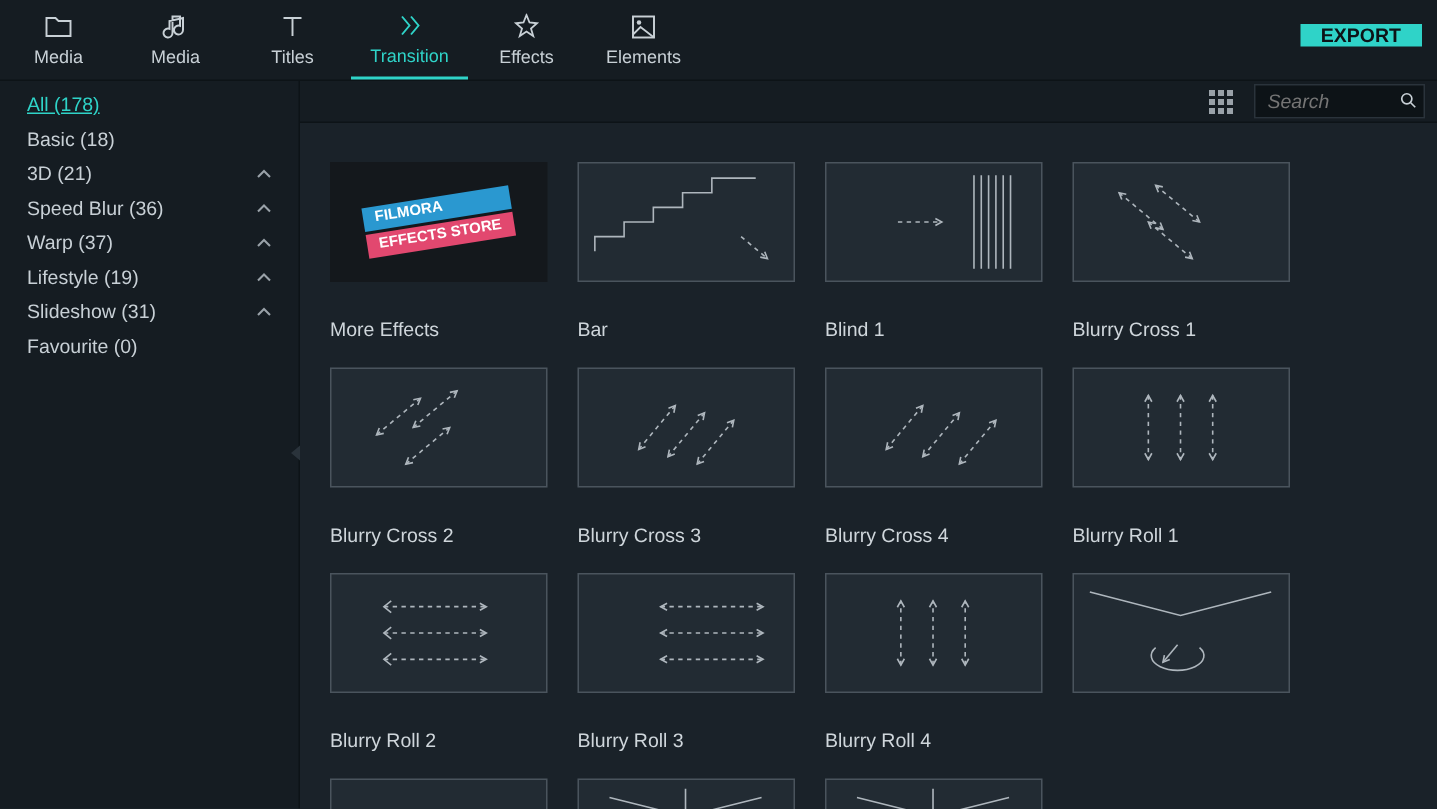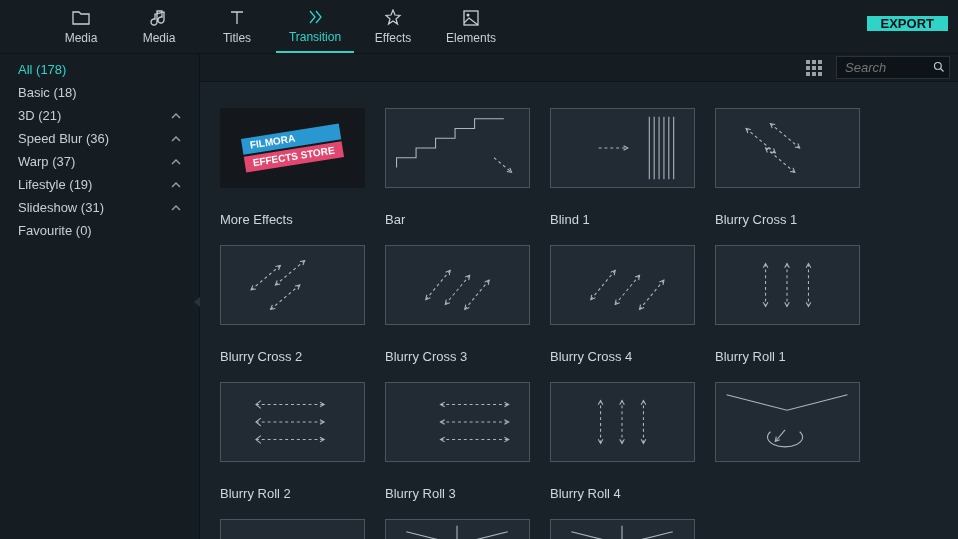--- a/index.html
+++ b/index.html
@@ -1,27 +1,27 @@
 <!DOCTYPE html>
 <html><head>
 <meta charset="utf-8">
 <style>
 * { margin:0; padding:0; box-sizing:border-box; font-family:"Segoe UI",Arial,sans-serif; }
 body { background:#1a2229; color:#c8d0d6; width:958px; height:539px; overflow:hidden; font-size:13px; }
 .topbar { height:54px; background:#151c22; display:flex; align-items:center; border-bottom:1px solid #0d1317; position:relative; }
-.toptabs { display:flex; height:100%;padding-left:42px; }
+.toptabs { display:flex; height:100%; }
 .toptab { display:flex; flex-direction:column; align-items:center; justify-content:center; width:78px; height:100%; cursor:pointer; color:#c8d0d6; }
 .toptab svg { width:20px; height:18px; }
 .toptab span { font-size:12px; margin-top:4px; }
 .toptab.active { color:#2fd3c8; border-bottom:2px solid #2fd3c8; }
 .export { position:absolute; right:10px; top:16px; background:#2fd3c8; color:#0d1317; font-weight:600; font-size:13px; padding:0 14px; border:none; cursor:pointer; }
 .main { display:flex; height:calc(100% - 54px); }
 .sidebar { width:200px; background:#151c22; border-right:1px solid #0d1317; padding-top:4px; }
 .cat { display:flex; align-items:center; justify-content:space-between; padding:3px 18px; cursor:pointer; font-size:13px; line-height:17px; }
-.cat.sel { color:#2fd3c8; }
+.cat.sel { color:#2fd3c8; text-decoration:underline; }
 .cat .chev { width:10px; height:10px; }
 .content { flex:1; background:#1a2229; position:relative; display:flex; flex-direction:column; }
 .content-header { height:28px; background:#151c22; display:flex; align-items:center; justify-content:flex-end; padding-right:8px; border-bottom:1px solid #0d1317; }
 .grid-icon { width:16px; height:16px; display:grid; grid-template-columns:repeat(3,4px); grid-template-rows:repeat(3,4px); gap:2px; margin-right:14px; cursor:pointer; }
 .grid-icon i { background:#9aa2a9; }
 .searchbox { position:relative; width:114px; }
 .searchbox input { width:100%; background:#0d1317; border:1px solid #2a333b; color:#c8d0d6; font-size:13px; font-style:italic; padding:3px 22px 3px 8px; outline:none; }
 .searchbox svg { position:absolute; right:5px; top:5px; width:12px; height:12px; }
 .grid { flex:1; overflow:auto; padding:26px 0 0 20px; display:flex; flex-wrap:wrap; gap:18px 20px; align-content:flex-start; }
 .item { width:145px; }

